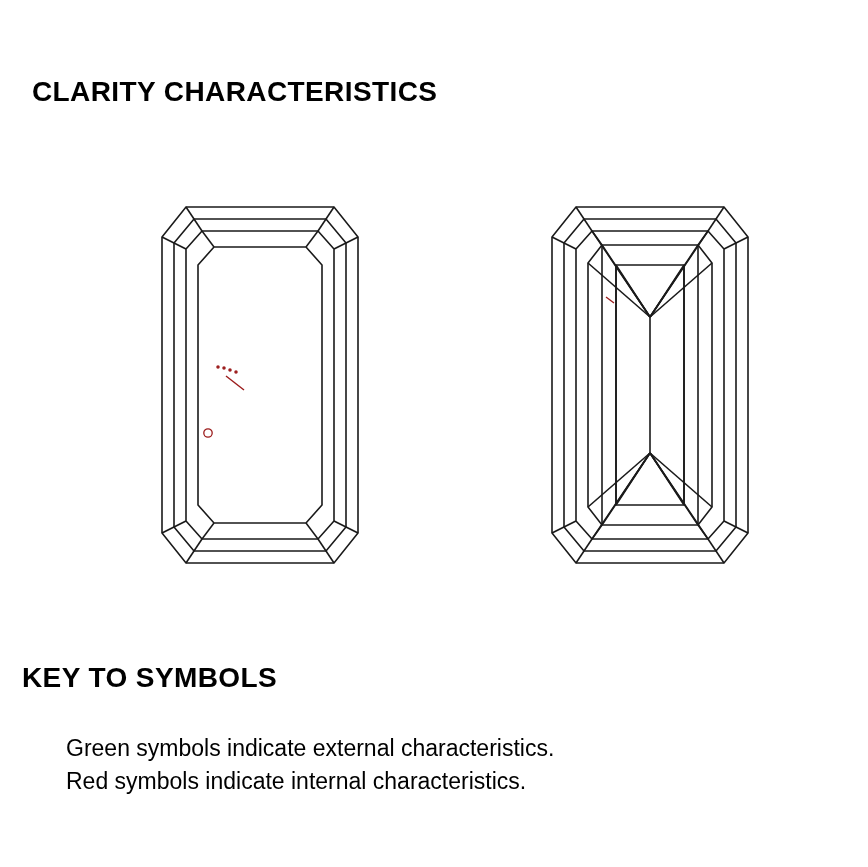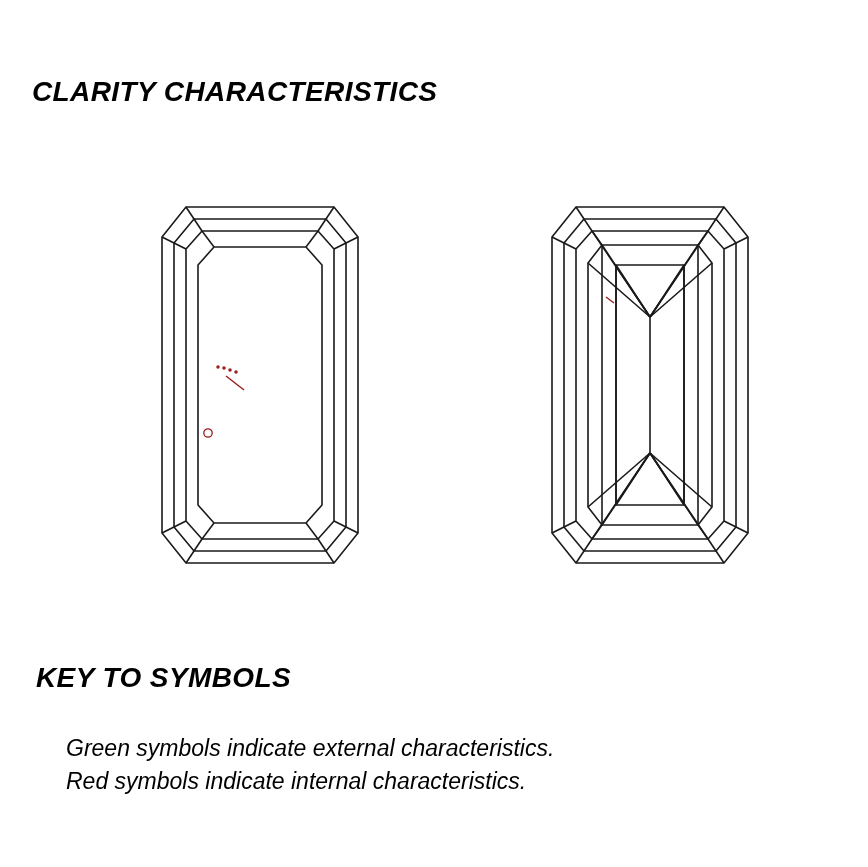--- a/index.html
+++ b/index.html
@@ -12,36 +12,35 @@
     height: 867px;
     font-family: "Liberation Sans", sans-serif;
     color: #000000;
     position: relative;
     overflow: hidden;
   }
   .page {
     position: relative;
     width: 868px;
     height: 694px;
-    font-style: italic;
   }
   .heading {
     position: absolute;
     font-weight: bold;
     font-size: 28px;
     letter-spacing: 0.4px;
     color: #000;
     white-space: nowrap;
   }
   #clarity-title {
     left: 32px;
     top: 76px;
   }
   #key-title {
-    left: 36px;
+    left: 22px;
     top: 662px;
     text-align: center;
   }
   .key-lines {
     position: absolute;
     left: 66px;
     top: 732px;
     font-size: 23px;
     line-height: 33px;
     color: #000;

